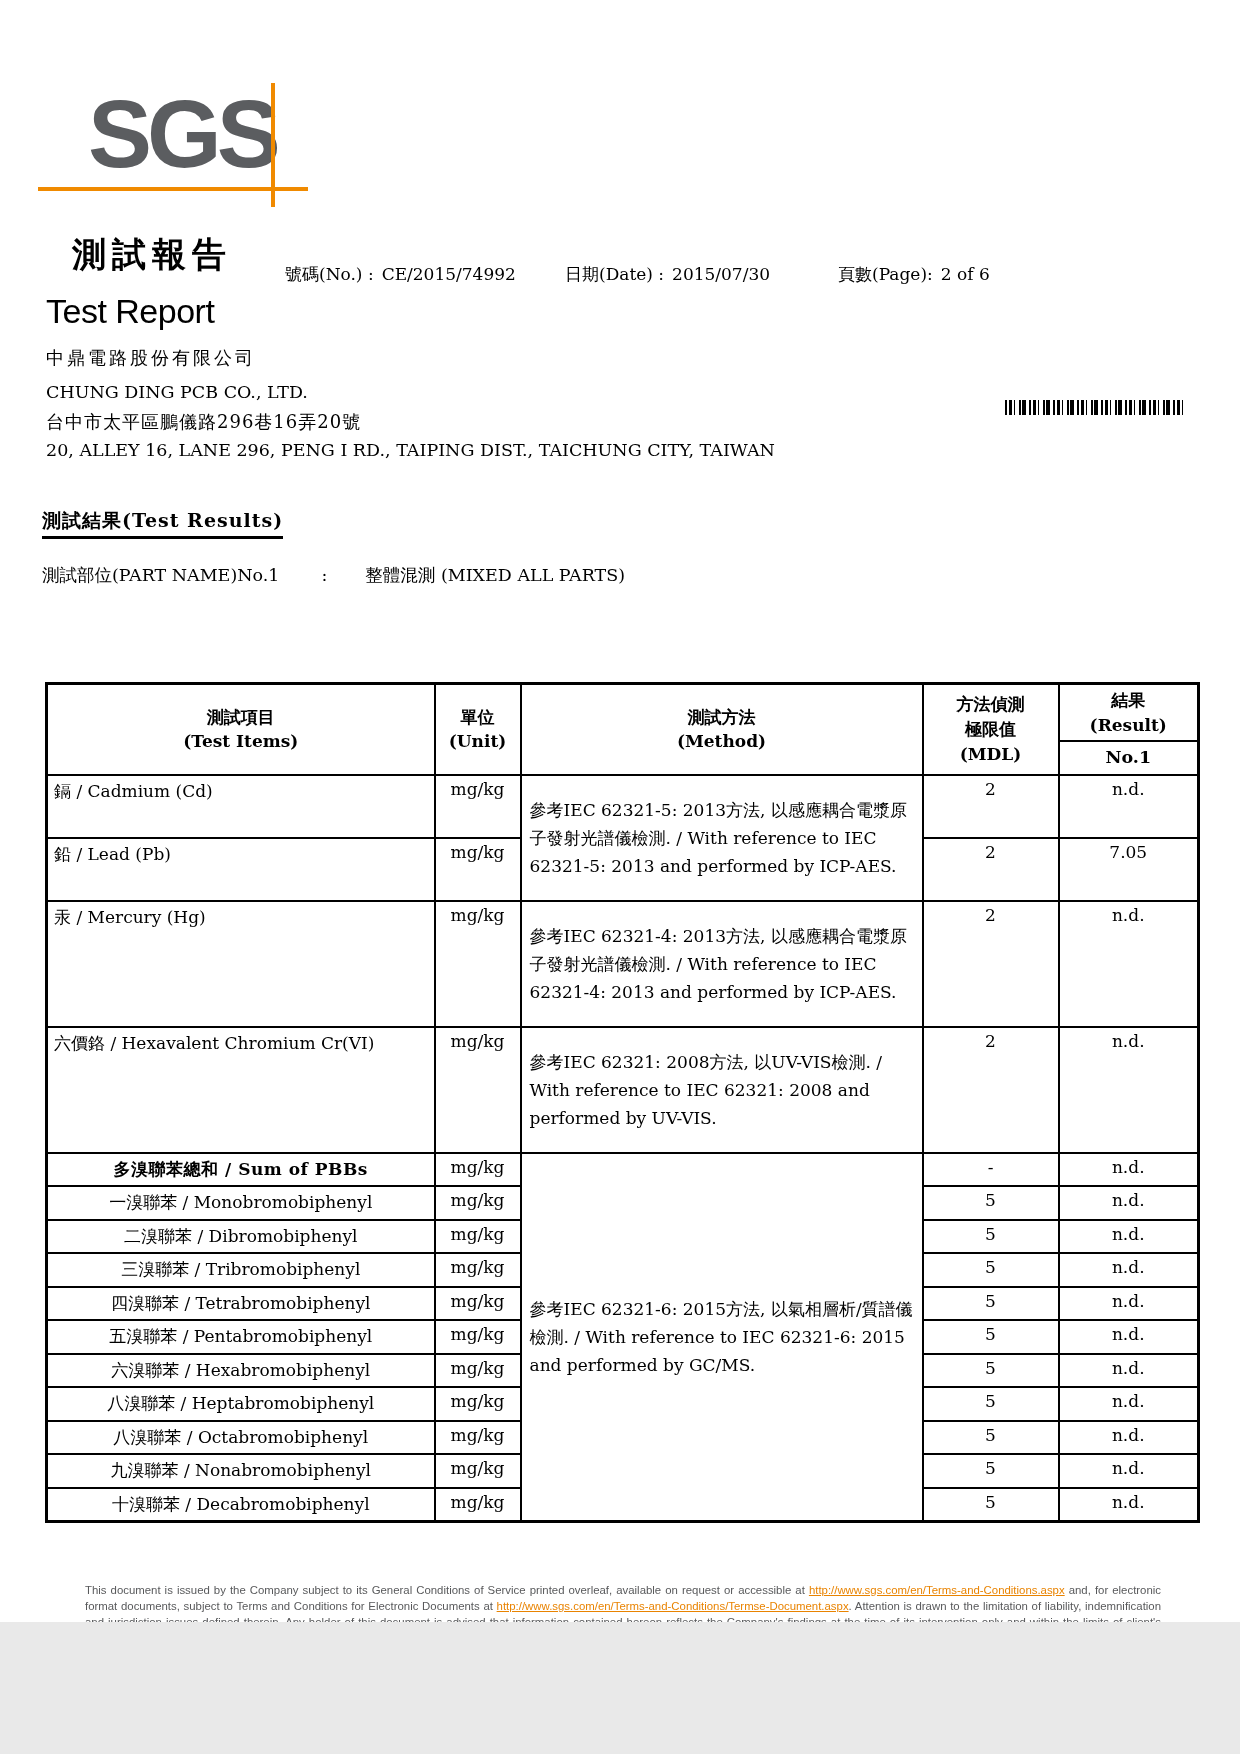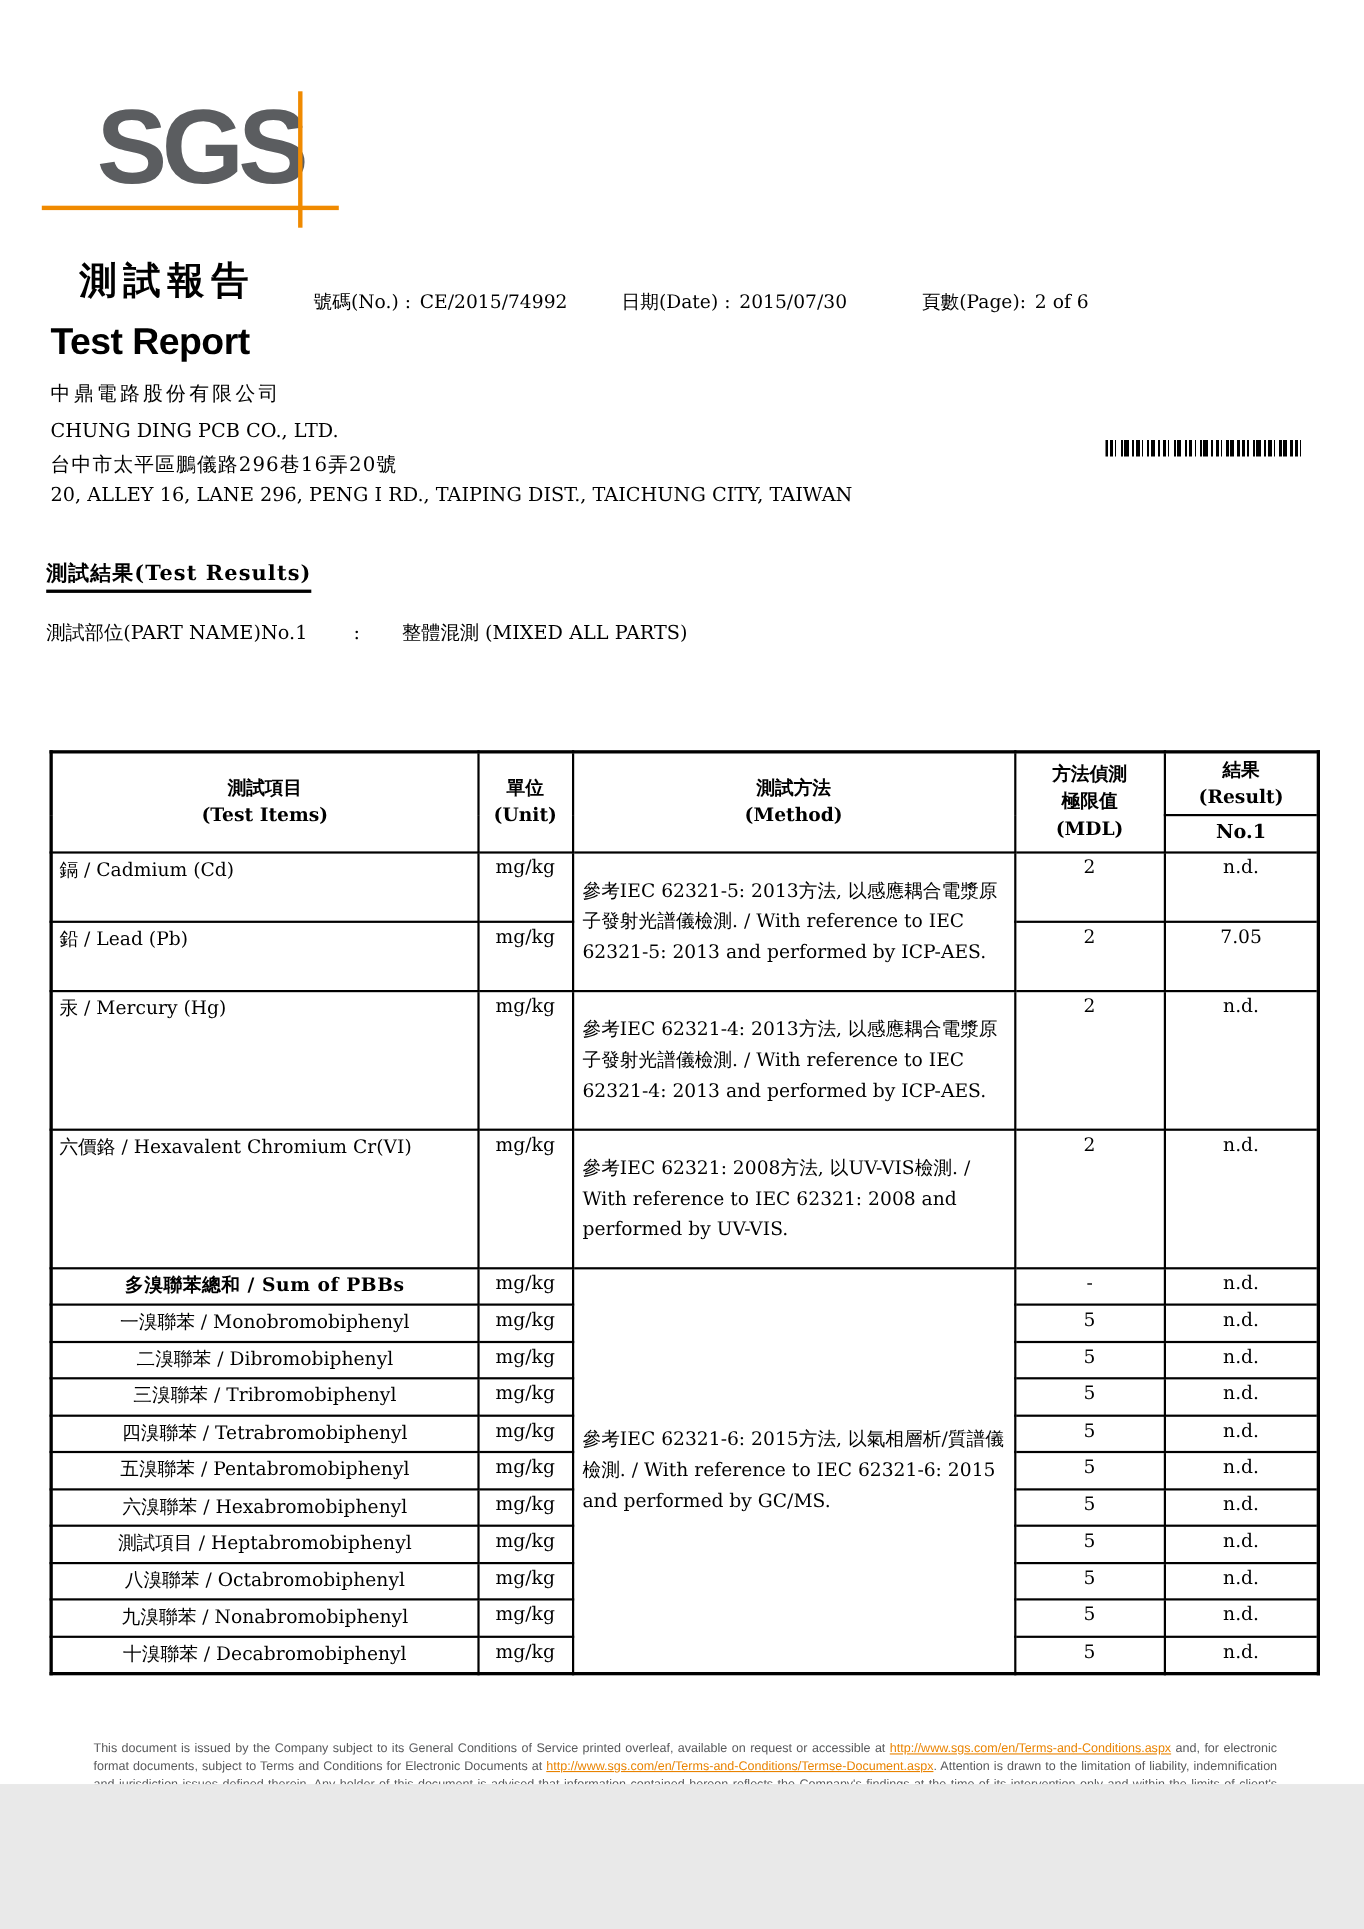--- a/index.html
+++ b/index.html
@@ -18,21 +18,21 @@
     position: absolute; left: 88px; top: 90px;
     font-family: "Liberation Sans", sans-serif;
     font-weight: 800; font-size: 96px; line-height: 0.92;
     letter-spacing: -5px; color: #5b5d60;
   }
   .logo-hline { position: absolute; left: 38px; top: 187px; width: 270px; height: 4px; background: #f08a00; }
   .logo-vline { position: absolute; left: 271px; top: 83px; width: 4px; height: 124px; background: #f08a00; }
 
   
   .title-zh { position: absolute; left: 72px; top: 232px; font-size: 34px; font-weight: bold; letter-spacing: 6px; }
-  .title-en { position: absolute; left: 46px; top: 292px; font-family: "Liberation Sans", sans-serif; font-size: 34px; font-weight: bold; letter-spacing: -0.5px; }
+  .title-en { position: absolute; left: 46px; top: 292px; font-family: "Liberation Sans", sans-serif; font-size: 34px; font-weight: normal; letter-spacing: -0.5px; }
   .meta { position: absolute; top: 263px; font-size: 17px; white-space: nowrap; }
   .meta-no   { left: 285px; }
   .meta-date { left: 565px; }
   .meta-page { left: 838px; }
   .meta .v { margin-left: 8px; }
 
   
   .client-line { position: absolute; left: 46px; white-space: nowrap; }
   .client-name-zh { top: 346px; font-size: 18px; letter-spacing: 3px; }
   .client-name-en { top: 382px; font-size: 17.5px; }
@@ -243,21 +243,21 @@
           <td class="mdl">5</td>
           <td class="result">n.d.</td>
         </tr>
         <tr>
           <td class="item">六溴聯苯 / Hexabromobiphenyl</td>
           <td class="unit">mg/kg</td>
           <td class="mdl">5</td>
           <td class="result">n.d.</td>
         </tr>
         <tr>
-          <td class="item">測試項目 / Heptabromobiphenyl</td>
+          <td class="item">八溴聯苯 / Heptabromobiphenyl</td>
           <td class="unit">mg/kg</td>
           <td class="mdl">5</td>
           <td class="result">n.d.</td>
         </tr>
         <tr>
           <td class="item">八溴聯苯 / Octabromobiphenyl</td>
           <td class="unit">mg/kg</td>
           <td class="mdl">5</td>
           <td class="result">n.d.</td>
         </tr>

